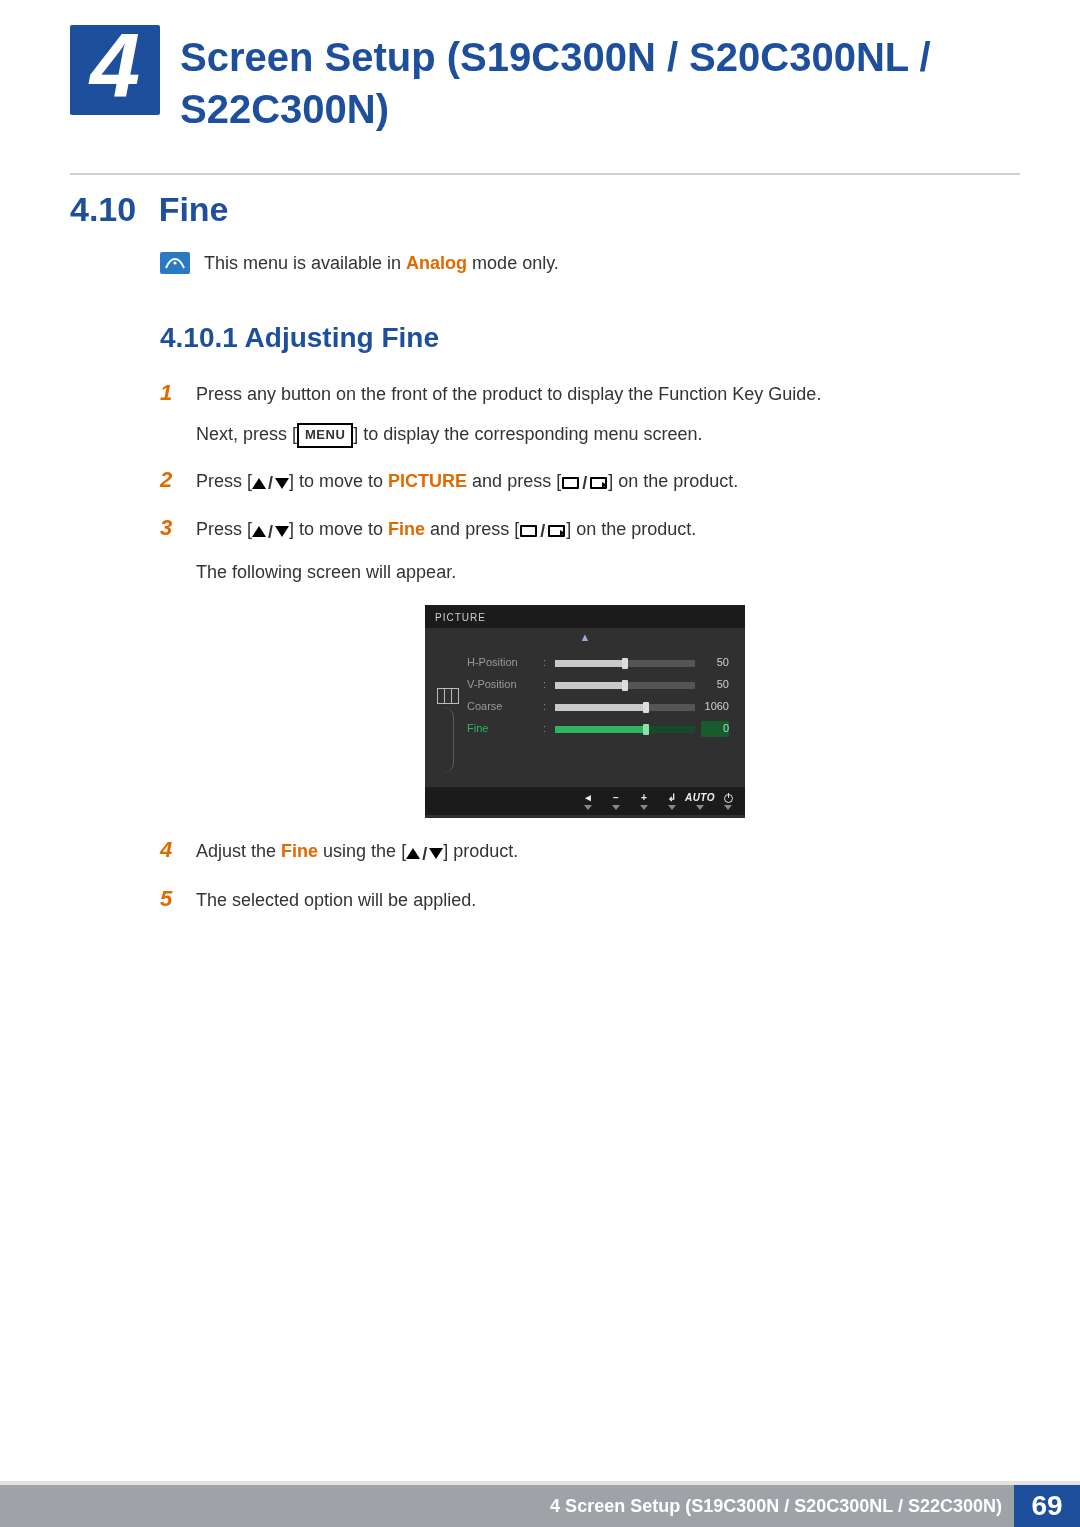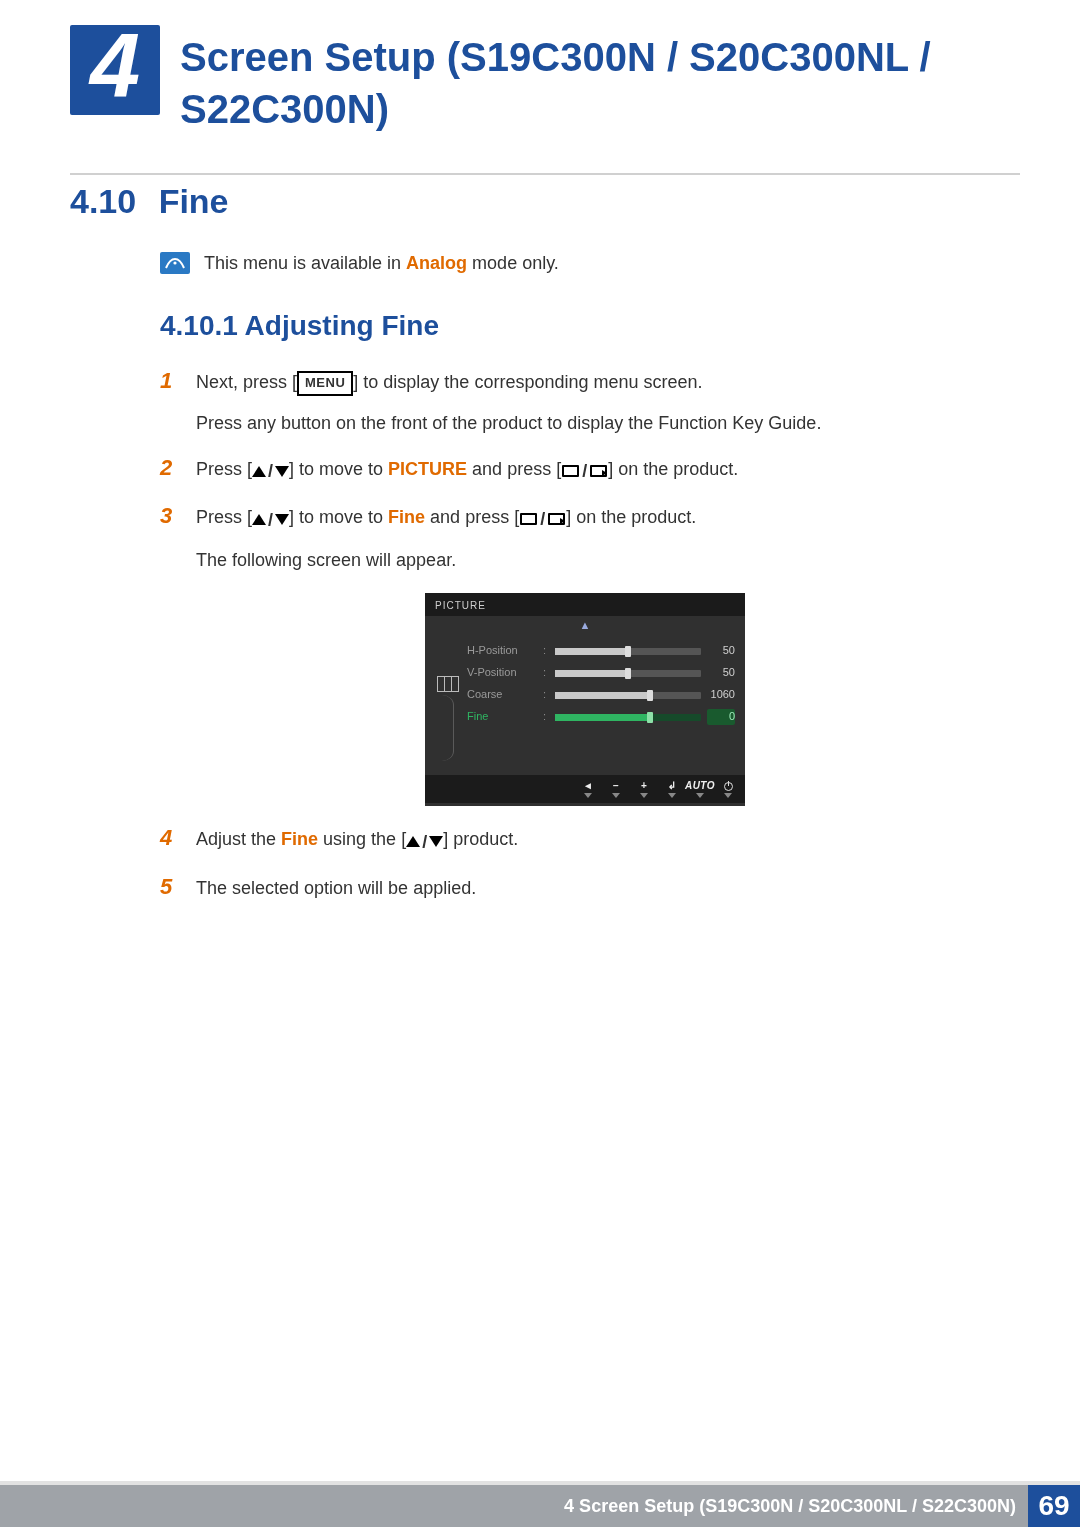--- a/index.html
+++ b/index.html
@@ -13,29 +13,29 @@
     display: flex; align-items: center; justify-content: center;
     font-size: 90px; font-weight: 700; font-style: italic;
     border-radius: 2px; flex: 0 0 auto; line-height: 1;
   }
   .ch-badge span { transform: translateY(-4px); }
   .ch-title { margin-left: 20px; color: #1d4f9c; font-size: 40px; font-weight: 700; line-height: 1.3; padding-top: 6px; }
 
   .rule { position: absolute; left: 70px; right: 60px; top: 173px; height: 0; border-bottom: 2px solid #d0d0d0; }
 
   
-  .sec { position: absolute; left: 70px; top: 182px; right: 60px; }
+  .sec { position: absolute; left: 70px; top: 190px; right: 60px; }
   .sec-num { color: #1d4f9c; font-size: 34px; font-weight: 700; display: inline-block; margin-right: 18px; }
   .sec-title { color: #1d4f9c; font-size: 34px; font-weight: 700; display: inline-block; }
 
   
   .body { position: absolute; left: 160px; top: 250px; right: 70px; font-size: 18px; line-height: 1.45; color: #333; }
   .intro { margin-bottom: 18px; }
 
-  .note-row { display: flex; align-items: center; gap: 14px; margin-bottom: 30px; }
+  .note-row { display: flex; align-items: center; gap: 14px; margin-bottom: 42px; }
   .note-icon { width: 30px; height: 22px; background: #2a79c4; position: relative; border-radius: 2px; flex: 0 0 auto; }
   .note-icon svg { position: absolute; inset: 2px; }
   .analog { color: #e06a00; font-weight: 700; }
 
   .subhead { color: #1d4f9c; font-size: 28px; font-weight: 700; margin: 10px 0 22px; }
 
   .steps { list-style: none; padding: 0; margin: 0; }
   .steps li { display: flex; gap: 16px; margin-bottom: 20px; }
   .step-num { color: #e06a00; font-size: 22px; font-style: italic; font-weight: 700; min-width: 20px; line-height: 1.1; }
   .step-txt { flex: 1; }
@@ -48,21 +48,21 @@
   .tri.dn { border-left: 7px solid transparent; border-right: 7px solid transparent; border-top: 11px solid #000; }
   .glyph .sep { font-weight: 700; padding: 0 2px; }
   .rect-ic { display: inline-block; width: 17px; height: 12px; border: 2px solid #000; border-radius: 1px; margin: 0 1px; position: relative; }
   .rect-ic.arrow::after { content: ""; position: absolute; right: -2px; top: 3px; width: 0; height: 0; border-top: 3px solid transparent; border-bottom: 3px solid transparent; border-left: 5px solid #000; }
 
   
   .osd-wrap { display: flex; justify-content: center; margin: 6px 0 20px; }
   .osd { width: 320px; background: #303030; color: #cfcfcf; font-size: 11px; position: relative; padding-bottom: 3px; }
   .osd-top { background: #1b1b1b; padding: 6px 10px 3px; font-size: 10px; letter-spacing: 1px; }
   .osd-tarrow { text-align: center; padding: 2px 0 4px; color: #9ad; }
-  .osd-body { display: flex; gap: 6px; padding: 2px 10px 14px 10px; }
+  .osd-body { display: flex; gap: 6px; padding: 2px 16px 14px 10px; }
   .osd-icon-col { width: 26px; display: flex; flex-direction: column; align-items: center; justify-content: center; padding-top: 36px; }
   .osd-pic-icon { width: 22px; height: 16px; border: 1.5px solid #bbb; display: flex; }
   .osd-pic-icon span { flex: 1; border-right: 1.5px solid #bbb; }
   .osd-pic-icon span:last-child { border-right: none; }
   .osd-arc { width: 12px; height: 66px; border-right: 1px solid #777; border-radius: 0 40px 40px 0 / 0 33px 33px 0; margin-top: 3px; opacity: 0.6; }
   .osd-rows { flex: 1; }
   .osd-row { display: flex; align-items: center; gap: 6px; padding: 3px 0; }
   .osd-label { width: 70px; color: #9a9a9a; }
   .osd-row.sel .osd-label { color: #2fb562; }
   .osd-colon { width: 6px; color: #888; }
@@ -79,21 +79,21 @@
   .osd-btn { display: flex; flex-direction: column; align-items: center; gap: 1px; }
   .osd-btn .ico { width: 14px; height: 12px; display: flex; align-items: center; justify-content: center; color: #eee; font-size: 10px; font-weight: 700; }
   .osd-btn .tdn { width: 0; height: 0; border-left: 4px solid transparent; border-right: 4px solid transparent; border-top: 5px solid #888; }
   .osd-auto { font-size: 8px; letter-spacing: 0.5px; color: #ddd; font-style: italic; }
   .osd-pwr { width: 9px; height: 9px; border: 1.5px solid #ddd; border-radius: 50%; position: relative; }
   .osd-pwr::after { content: ""; position: absolute; left: 3px; top: -2px; width: 1.5px; height: 5px; background: #ddd; }
 
   
   .footer { position: absolute; left: 0; right: 0; bottom: 0; height: 42px; background: #9fa3a8; display: flex; align-items: stretch; justify-content: flex-end; }
   .footer-title { color: #fff; font-size: 18px; font-weight: 700; display: flex; align-items: center; padding: 0 12px; }
-  .footer-pg { width: 52px; background: #1d4f9c; color: #fff; font-size: 28px; font-weight: 700; display: flex; align-items: center; justify-content: center; }
+  .footer-pg { width: 66px; background: #1d4f9c; color: #fff; font-size: 28px; font-weight: 700; display: flex; align-items: center; justify-content: center; }
   .footer-stripe { position: absolute; left: 0; right: 0; bottom: 42px; height: 4px; background: #e2e2e2; }
 </style>
 </head>
 <body>
 
 <div class="page">
 
   <div class="hdr">
     <div class="ch-badge">
         <span>4</span>
@@ -121,24 +121,24 @@
       </p>
     </div>
 
     <h3 class="subhead">4.10.1  Adjusting Fine</h3>
 
     <ol class="steps">
 
       <li>
         <div class="step-num">1</div>
         <div class="step-txt">
+          <p>Press any button on the front of the product to display the Function Key Guide.</p>
           <p>
             <span>Next, press [</span><span class="menu-box">MENU</span><span>] to display the corresponding menu screen.</span>
           </p>
-          <p>Press any button on the front of the product to display the Function Key Guide.</p>
         </div>
       </li>
 
       <li>
         <div class="step-num">2</div>
         <div class="step-txt">
           <p>
             <span>Press [</span><span class="glyph">
                 <span class="tri up"></span>
                 <span class="sep">/</span>

